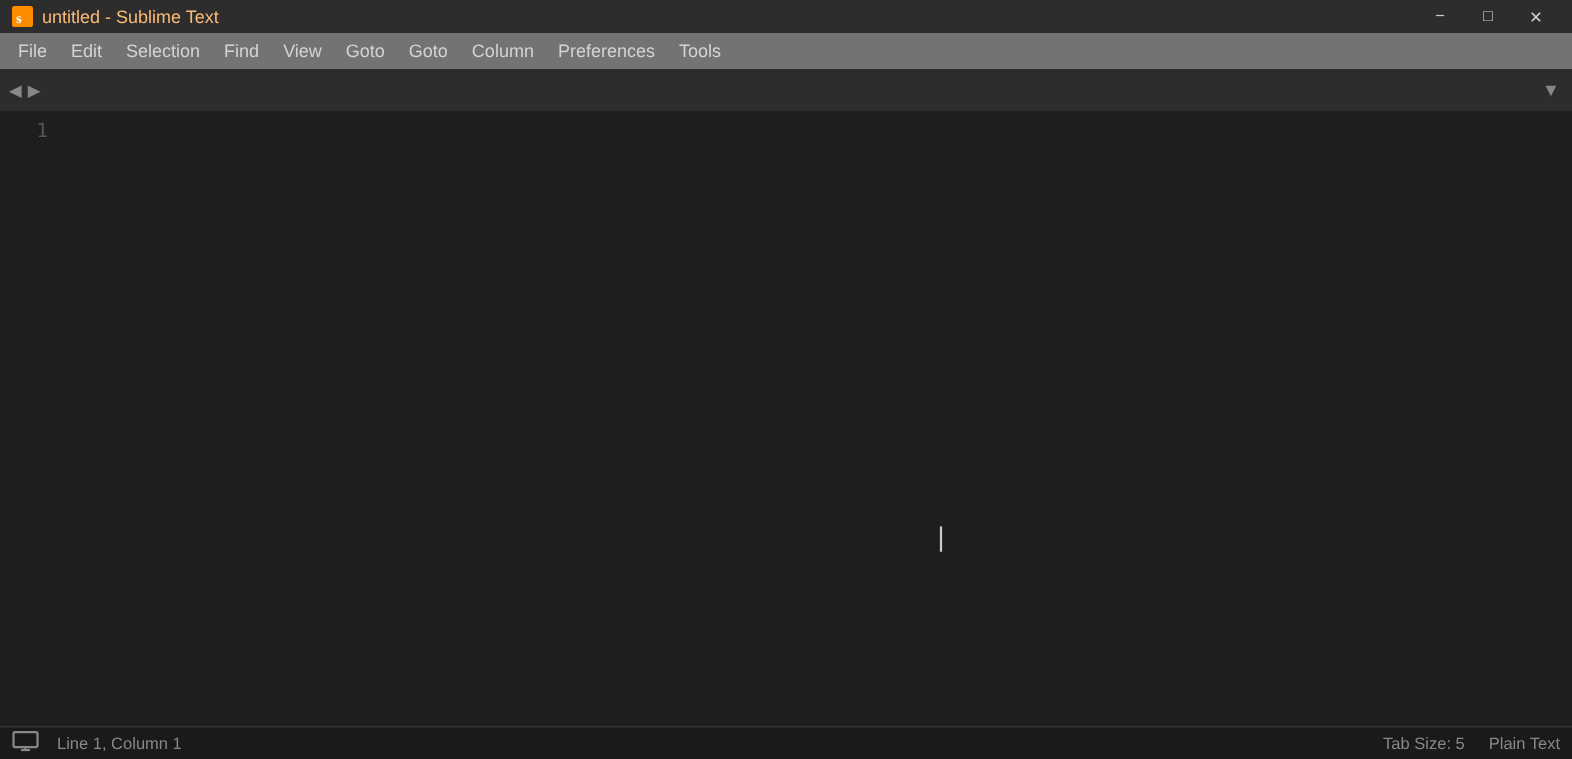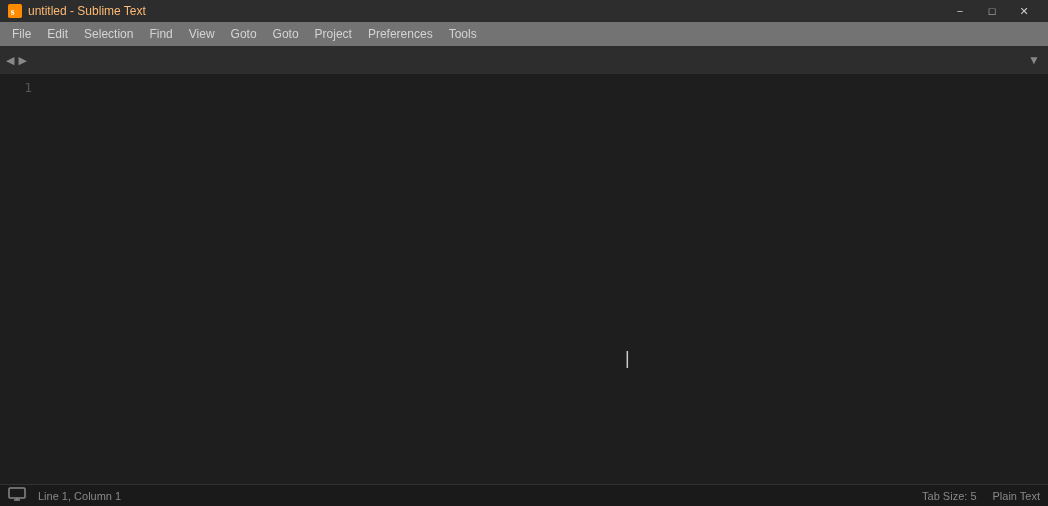--- a/index.html
+++ b/index.html
@@ -207,21 +207,21 @@
 </div>
 
 <div id="menu-bar">
 <div class="menu-item">File</div>
     <div class="menu-item">Edit</div>
     <div class="menu-item">Selection</div>
     <div class="menu-item">Find</div>
     <div class="menu-item">View</div>
     <div class="menu-item">Goto</div>
     <div class="menu-item">Goto</div>
-    <div class="menu-item">Project</div>
+    <div class="menu-item">Column</div>
     <div class="menu-item">Preferences</div>
     <div class="menu-item">Tools</div>
   </div>
 
 <div id="tab-bar">
   <div id="tab-nav-left">
     <span class="tab-arrow">◀</span>
     <span class="tab-arrow">▶</span>
   </div>
   <div id="tab-dropdown">

